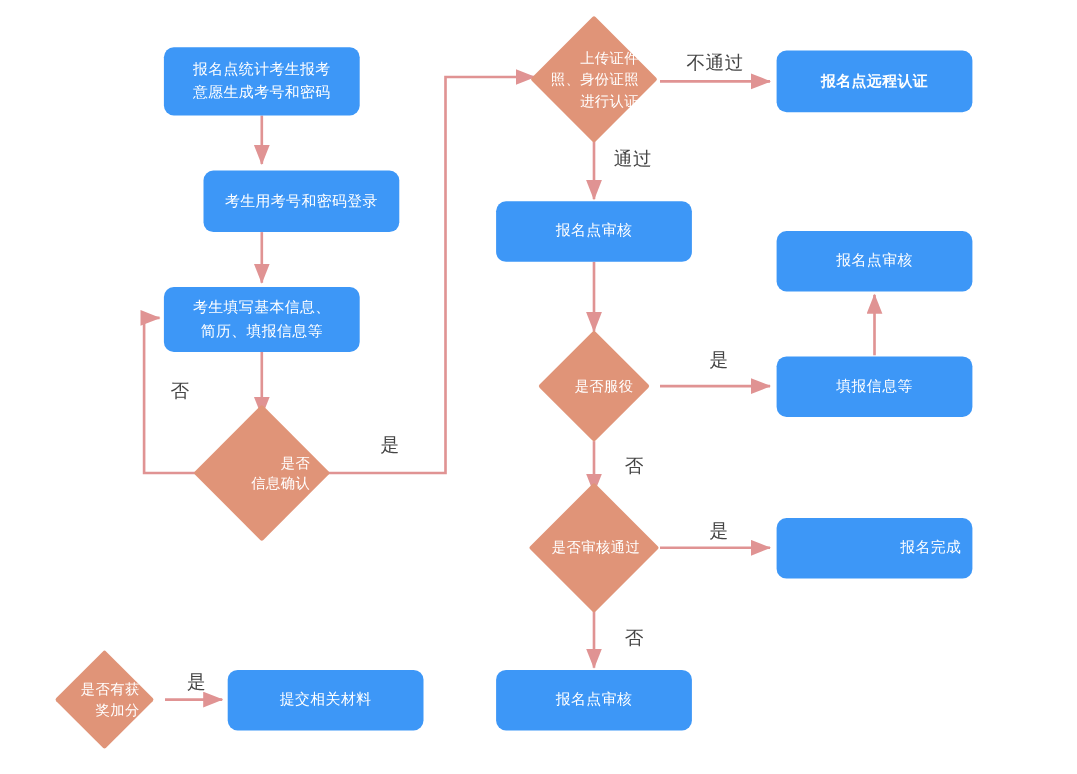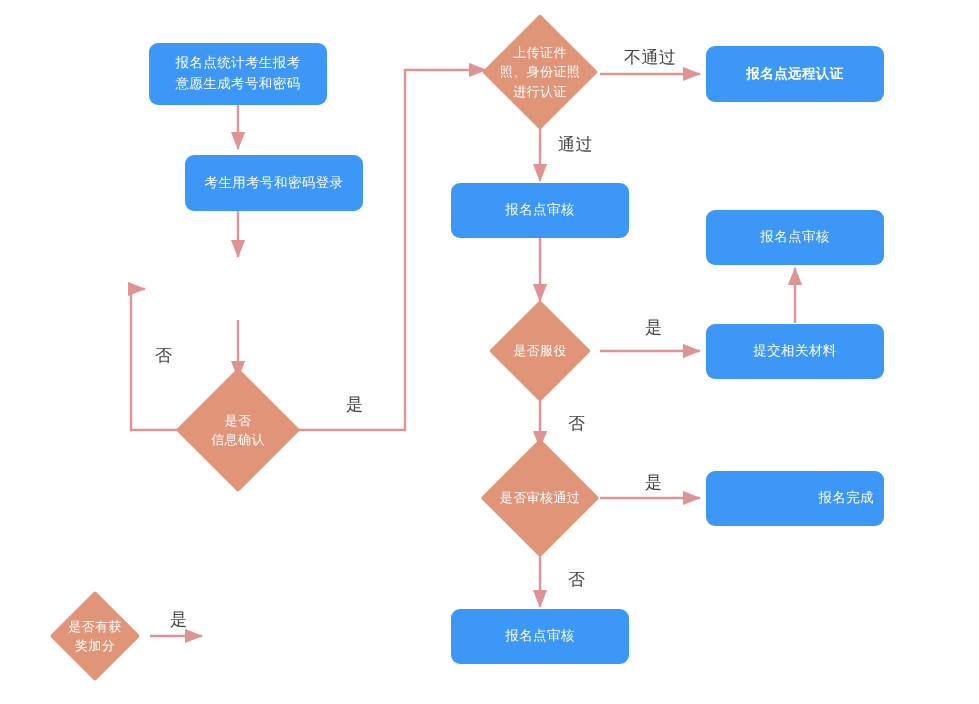--- a/index.html
+++ b/index.html
@@ -56,20 +56,21 @@
     width: 100%;
     height: 100%;
     background: #e09478;
     transform: rotate(45deg);
     border-radius: 2px;
   }
   .diamond .dia-label {
     position: relative;
     z-index: 2;
     width: 150%;
+    text-align: right;
   }
   .edge-label {
     position: absolute;
     color: #444444;
     font-size: 17px;
     letter-spacing: 0.4px;
     white-space: nowrap;
   }
 </style>
 </head>
@@ -116,45 +117,51 @@
   </svg>
 
   <div class="node box" style="left:149px; top:43px; width:178px; height:62px;">
     <span>报名点统计考生报考<br>意愿生成考号和密码</span>
   </div>
 
   <div class="node box" style="left:149px; top:155px; width:178px; height:56px;margin-left:36px;">
     <span>考生用考号和密码登录</span>
   </div>
 
+  <div class="node box" style="left:149px; top:261px; width:178px; height:59px;">
+    <span>考生填写基本信息、<br>简历、填报信息等</span>
+  </div>
 
   <div class="node box" style="left:706px; top:46px; width:178px; height:56px;font-weight:bold;">
     <span>报名点远程认证</span>
   </div>
 
   <div class="node box" style="left:451px; top:183px; width:178px; height:55px;">
     <span>报名点审核</span>
   </div>
 
   <div class="node box" style="left:706px; top:324px; width:178px; height:55px;">
-    <span>提交相关材料</span>
+    <span>填报信息等</span>
   </div>
 
   <div class="node box" style="left:706px; top:210px; width:178px; height:55px;">
     <span>报名点审核</span>
   </div>
 
   <div class="node box" style="left:706px; top:471px; width:178px; height:55px;justify-content:flex-end;">
     <span>报名完成</span>
   </div>
 
   <div class="node box" style="left:451px; top:609px; width:178px; height:55px;">
     <span>报名点审核</span>
   </div>
 
+  <div class="node box" style="left:207px; top:609px; width:178px; height:55px;">
+    <span>提交相关材料</span>
+  </div>
 
   <div class="node diamond" style="left:194px; top:386px; width:88px; height:88px;">
     <span class="dia-shape"></span>
     <span class="dia-label">是否<br>信息确认</span>
   </div>
 
   <div class="node diamond" style="left:499px; top:31px; width:82px; height:82px;">
     <span class="dia-shape"></span>
     <span class="dia-label">上传证件<br>照、身份证照<br>进行认证</span>
   </div>

